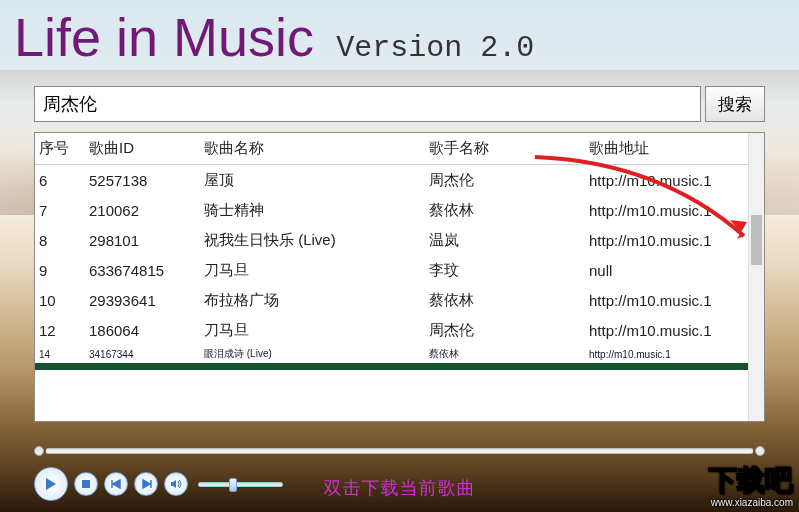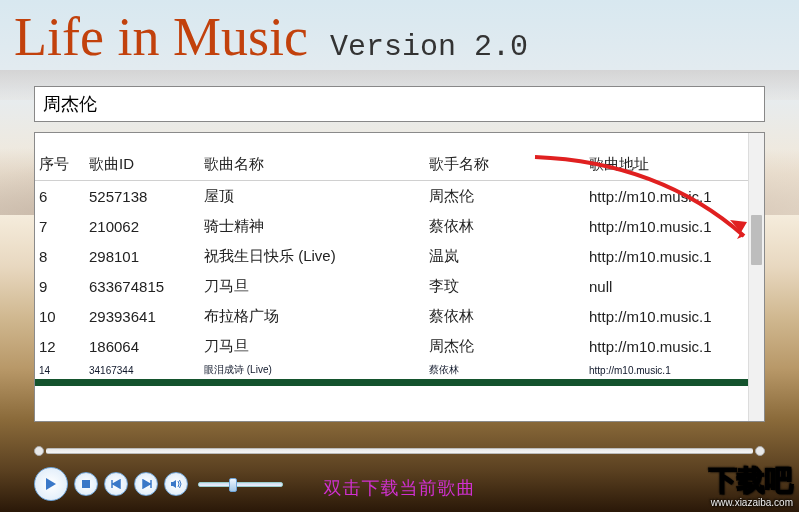--- a/index.html
+++ b/index.html
@@ -16,35 +16,35 @@
   background: linear-gradient(to bottom, rgba(180,160,150,0.3), rgba(220,200,180,0.1)); }
 .mountains { position:absolute; top:95px; left:0; right:0; height:120px;
   background:
    radial-gradient(ellipse at 10% 100%, #c8b8a8 0%, transparent 40%),
    radial-gradient(ellipse at 35% 100%, #d0c0b0 0%, transparent 45%),
    radial-gradient(ellipse at 60% 100%, #c0b0a0 0%, transparent 42%),
    radial-gradient(ellipse at 85% 100%, #d4c4b4 0%, transparent 40%);
 }
 .header { position:absolute; top:6px; left:14px; right:14px; height:70px;
   display:flex; align-items:baseline; white-space:nowrap; }
-.app-title { font-family: Liberation Serif, serif; font-size:54px;
-  letter-spacing:0; color:#c2410c; font-weight:normal; }
+.app-title { font-family: Liberation Sans, sans-serif; font-size:54px;
+  letter-spacing:0; color:#701a75; font-weight:normal; }
 .app-version { font-family: "Courier New", monospace; font-size:30px;
   color:#333; margin-left:22px;text-align:center; }
 .search-row { position:absolute; top:86px; left:34px; right:34px; height:36px;
   display:flex; gap:4px; }
 .search-input { flex:1; border:1px solid #888; background:#fff; padding:4px 8px;
   font-size:18px; font-family:inherit; }
 .search-btn { width:60px; border:1px solid #888;
   background:linear-gradient(#fdfdfd,#e4e4e4); font-size:17px; cursor:pointer; }
 .table-wrap { position:absolute; top:132px; left:34px; right:34px; bottom:90px;
   background:#fff; border:1px solid #8a8a8a; overflow:hidden; }
 .tbl-scroll { position:absolute; top:0; left:0; right:16px; bottom:0; overflow:hidden; }
 table { width:100%; border-collapse:collapse; table-layout:fixed; }
-th { text-align:left; font-weight:normal; font-size:15px; padding:22px 6px 6px 4px;
+th { text-align:left; font-weight:normal; font-size:15px; padding:6px 6px 6px 4px;
   border-bottom:1px solid #d0d0d0; background:#fff; color:#222; }
 td { font-size:15px; padding:5.5px 6px 5.5px 4px; color:#222;
   white-space:nowrap; overflow:hidden; text-overflow:clip; }
 tbody tr:last-child td { border-bottom:7px solid #14532d; padding-top:2px; padding-bottom:2px; color:#0f172a; font-size:10px; }
 .col-idx { width:50px; }
 .col-id  { width:115px; }
 .col-name{ width:225px; }
 .col-art { width:160px; }
 .col-url { width:auto; }
 .vsb { position:absolute; top:0; right:0; width:16px; height:100%;
@@ -84,20 +84,21 @@
 <div class="sky-band"></div>
 <div class="mountains"></div>
 
 <div class="header">
   <span class="app-title">Life in Music</span>
   <span class="app-version">Version 2.0</span>
 </div>
 
 <div class="search-row">
   <input class="search-input" type="text" value="周杰伦" style="">
+  <button class="search-btn">搜索</button>
 </div>
 
 <div class="table-wrap">
   <div class="tbl-scroll">
     <table>
       <thead>
         <tr>
           <th class="col-idx">序号</th>
           <th class="col-id">歌曲ID</th>
           <th class="col-name">歌曲名称</th>

